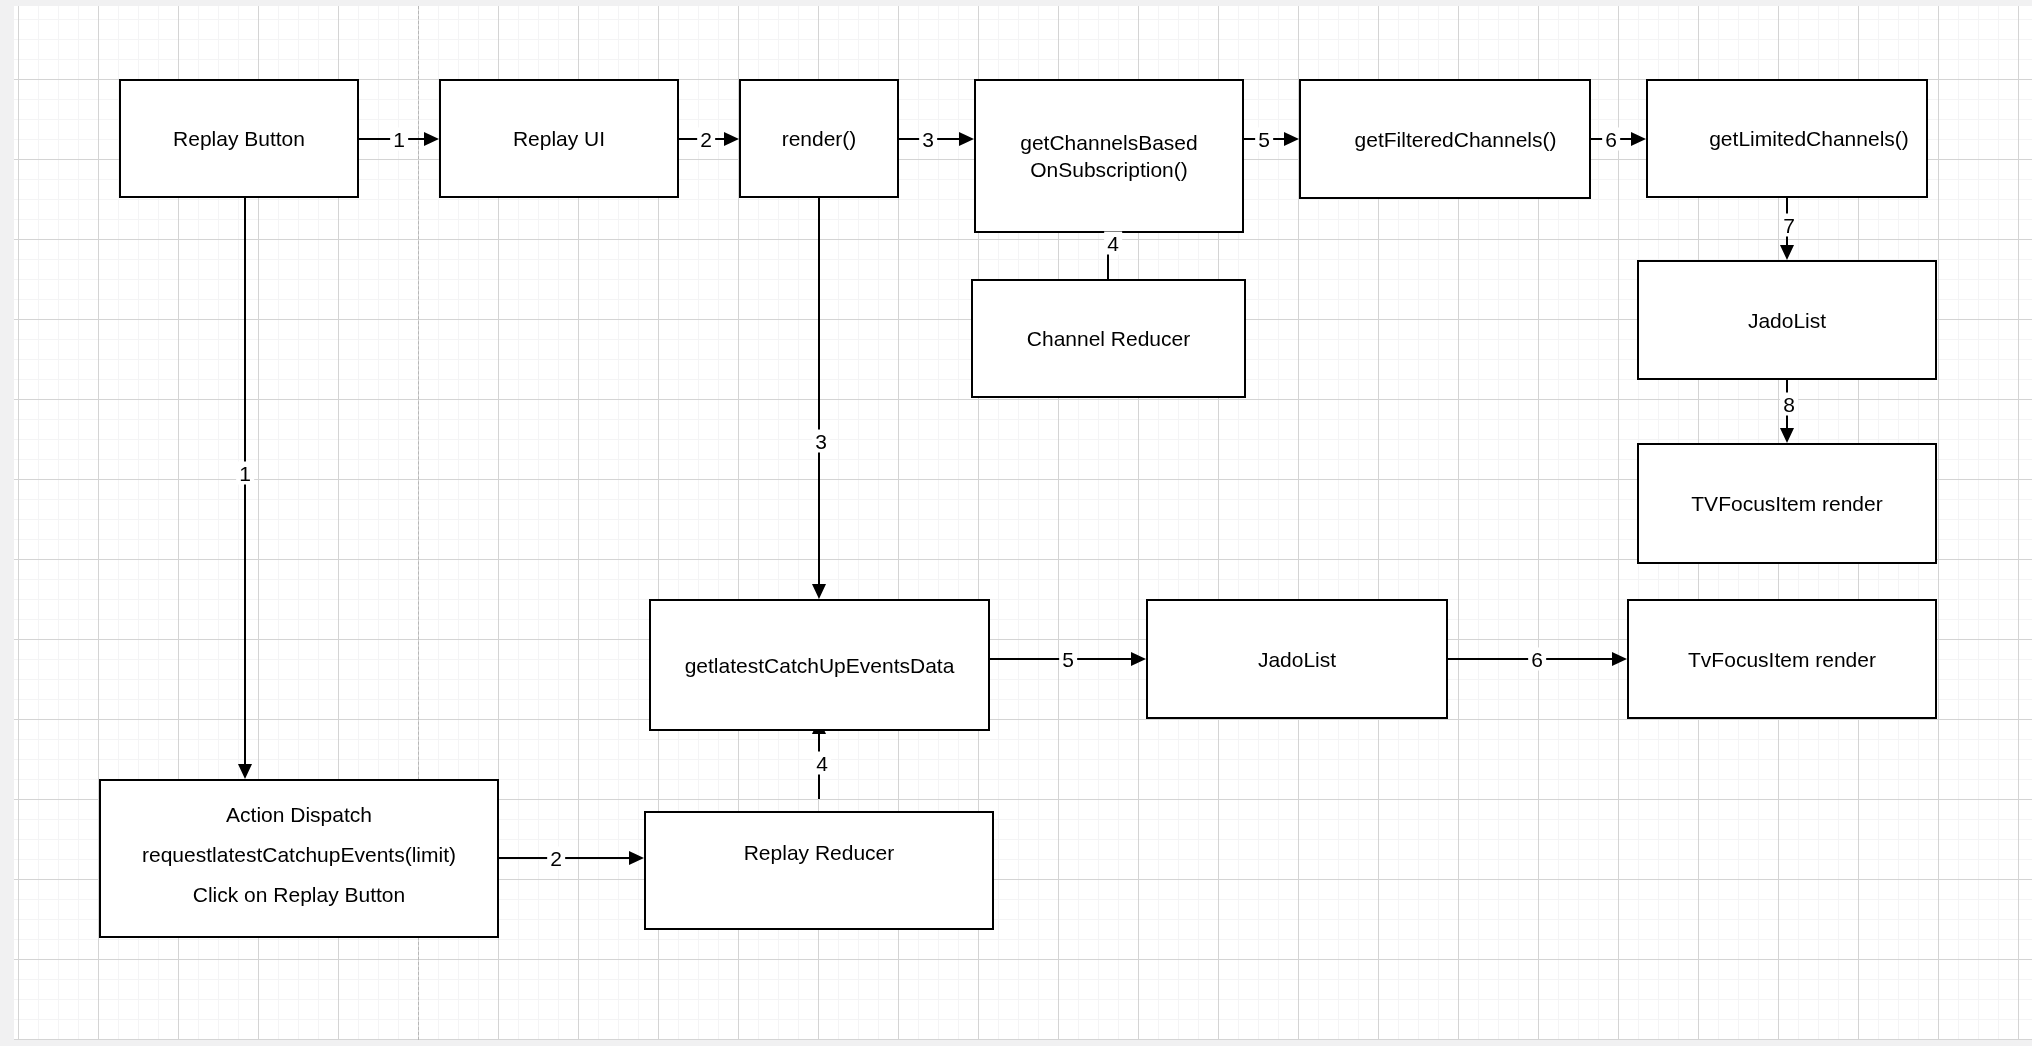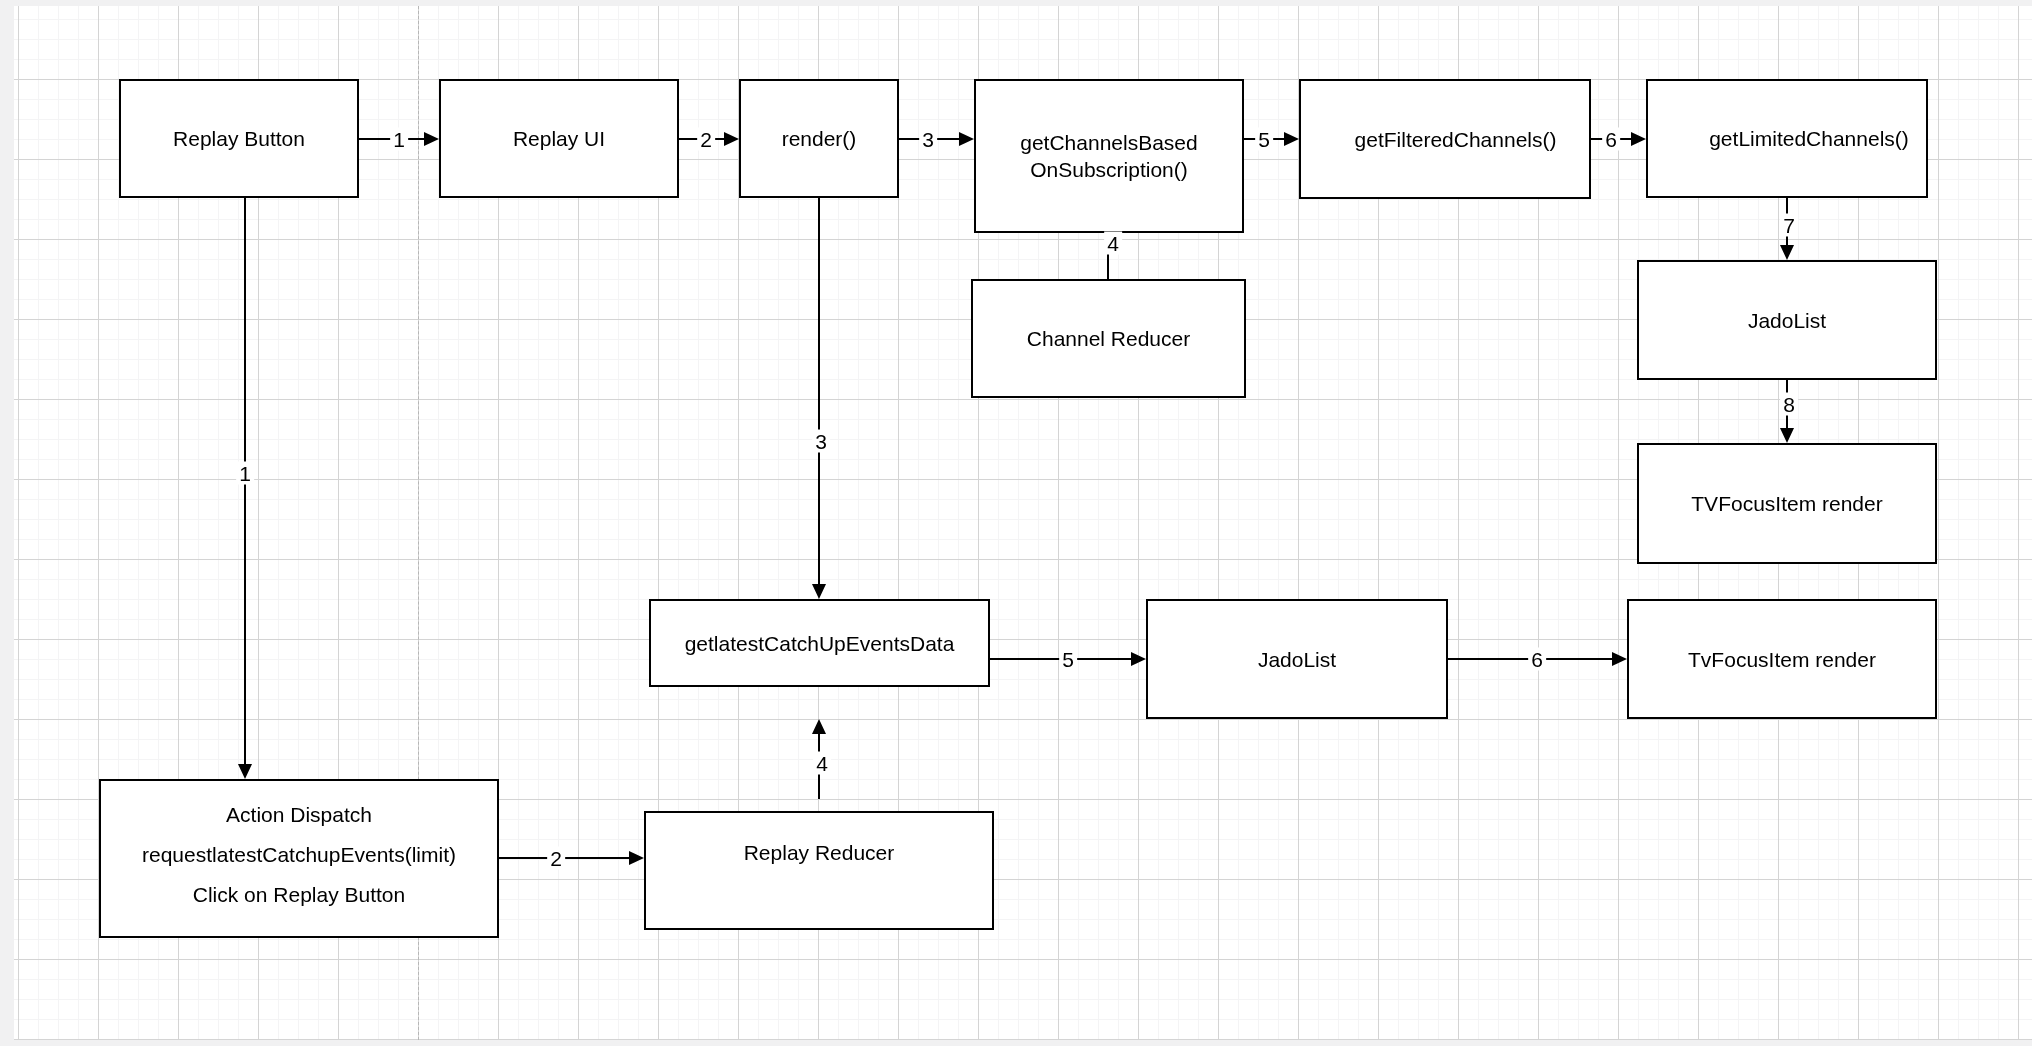--- a/index.html
+++ b/index.html
@@ -126,21 +126,21 @@
     </div>
     <div class="node" style="left: 971px; top: 279px; width: 275px; height: 119px;">
       <div class="node-label-line">Channel Reducer</div>
     </div>
     <div class="node" style="left: 1637px; top: 260px; width: 300px; height: 120px;">
       <div class="node-label-line">JadoList</div>
     </div>
     <div class="node" style="left: 1637px; top: 443px; width: 300px; height: 121px;">
       <div class="node-label-line">TVFocusItem render</div>
     </div>
-    <div class="node" style="left: 649px; top: 599px; width: 341px; height: 88px;">
+    <div class="node" style="left: 649px; top: 599px; width: 341px; height: 132px;">
       <div class="node-label-line">getlatestCatchUpEventsData</div>
     </div>
     <div class="node" style="left: 1146px; top: 599px; width: 302px; height: 120px;">
       <div class="node-label-line">JadoList</div>
     </div>
     <div class="node" style="left: 1627px; top: 599px; width: 310px; height: 120px;">
       <div class="node-label-line">TvFocusItem render</div>
     </div>
     <div class="node multiline-loose" style="left: 99px; top: 779px; width: 400px; height: 159px;">
       <div class="node-label-line">Action Dispatch</div>

